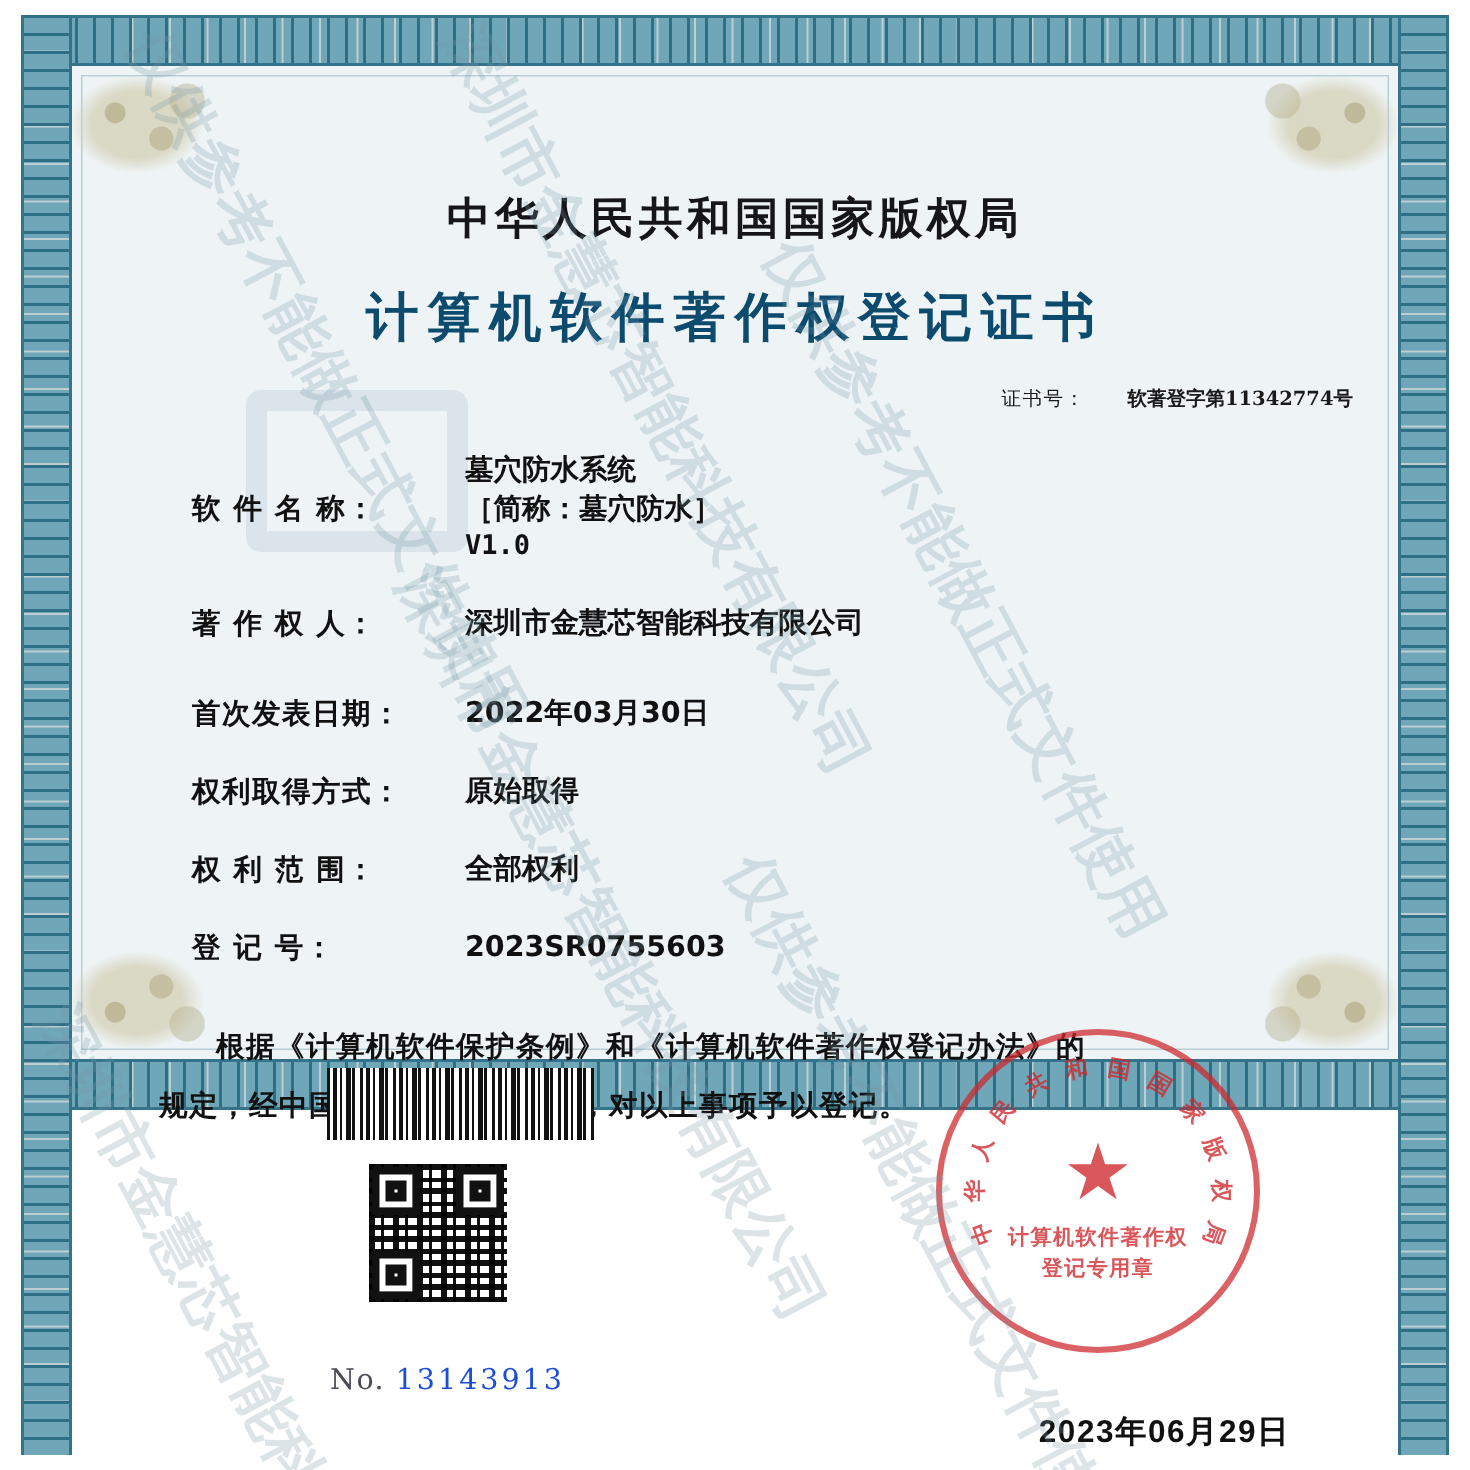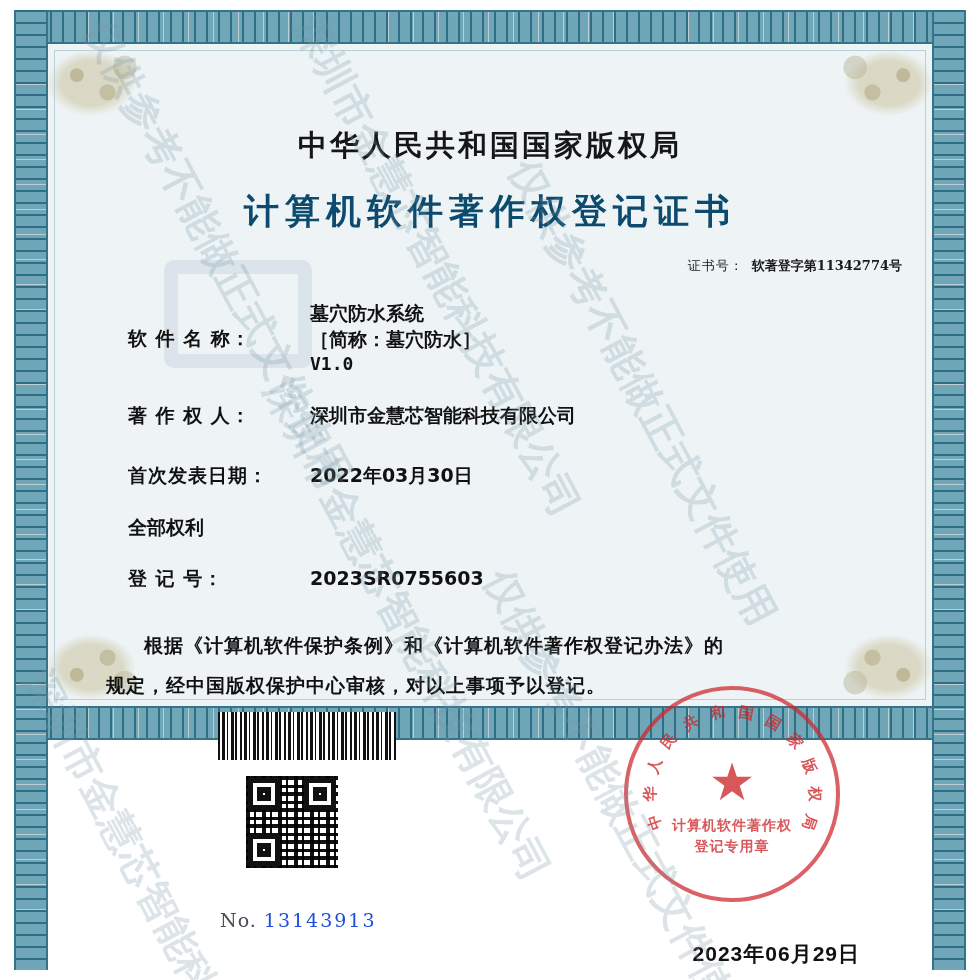--- a/index.html
+++ b/index.html
@@ -121,21 +121,21 @@
   }
   .cert-no-line {
     text-align: right;
     font-size: 13px;
     color: #1a1a1a;
     margin-top: 22px;
     padding-right: 10px;
     font-family: "DejaVu Serif", "Liberation Serif", serif;
   }
   .cert-no-line .label { letter-spacing: 1px; }
-  .cert-no-line .value { font-weight: bold; margin-left: 8px; }
+  .cert-no-line .value { font-weight: bold; margin-left: 28px; }
 
   
   .fields { margin-top: 26px; padding-left: 60px; }
   .frow {
     display: flex;
     align-items: flex-start;
     margin-bottom: 4px;
   }
   .fkey {
     width: 182px;
@@ -363,22 +363,27 @@
       </div>
 
       <div class="gap-small"></div>
 
 
       <div class="frow row-tall">
         <div class="fkey">首次发表日期：</div>
         <div class="fval">2022年03月30日</div>
       </div>
 
-
       <div class="frow row-tall">
+        <div class="fkey">权利取得方式：</div>
+        <div class="fval">原始取得</div>
+      </div>
+
+      <div class="frow row-tall">
+        <div class="fkey">权 利 范 围：</div>
         <div class="fval">全部权利</div>
       </div>
 
       <div class="frow">
         <div class="fkey">登 记 号：</div>
         <div class="fval mono">2023SR0755603</div>
       </div>
 
     </div>
 

